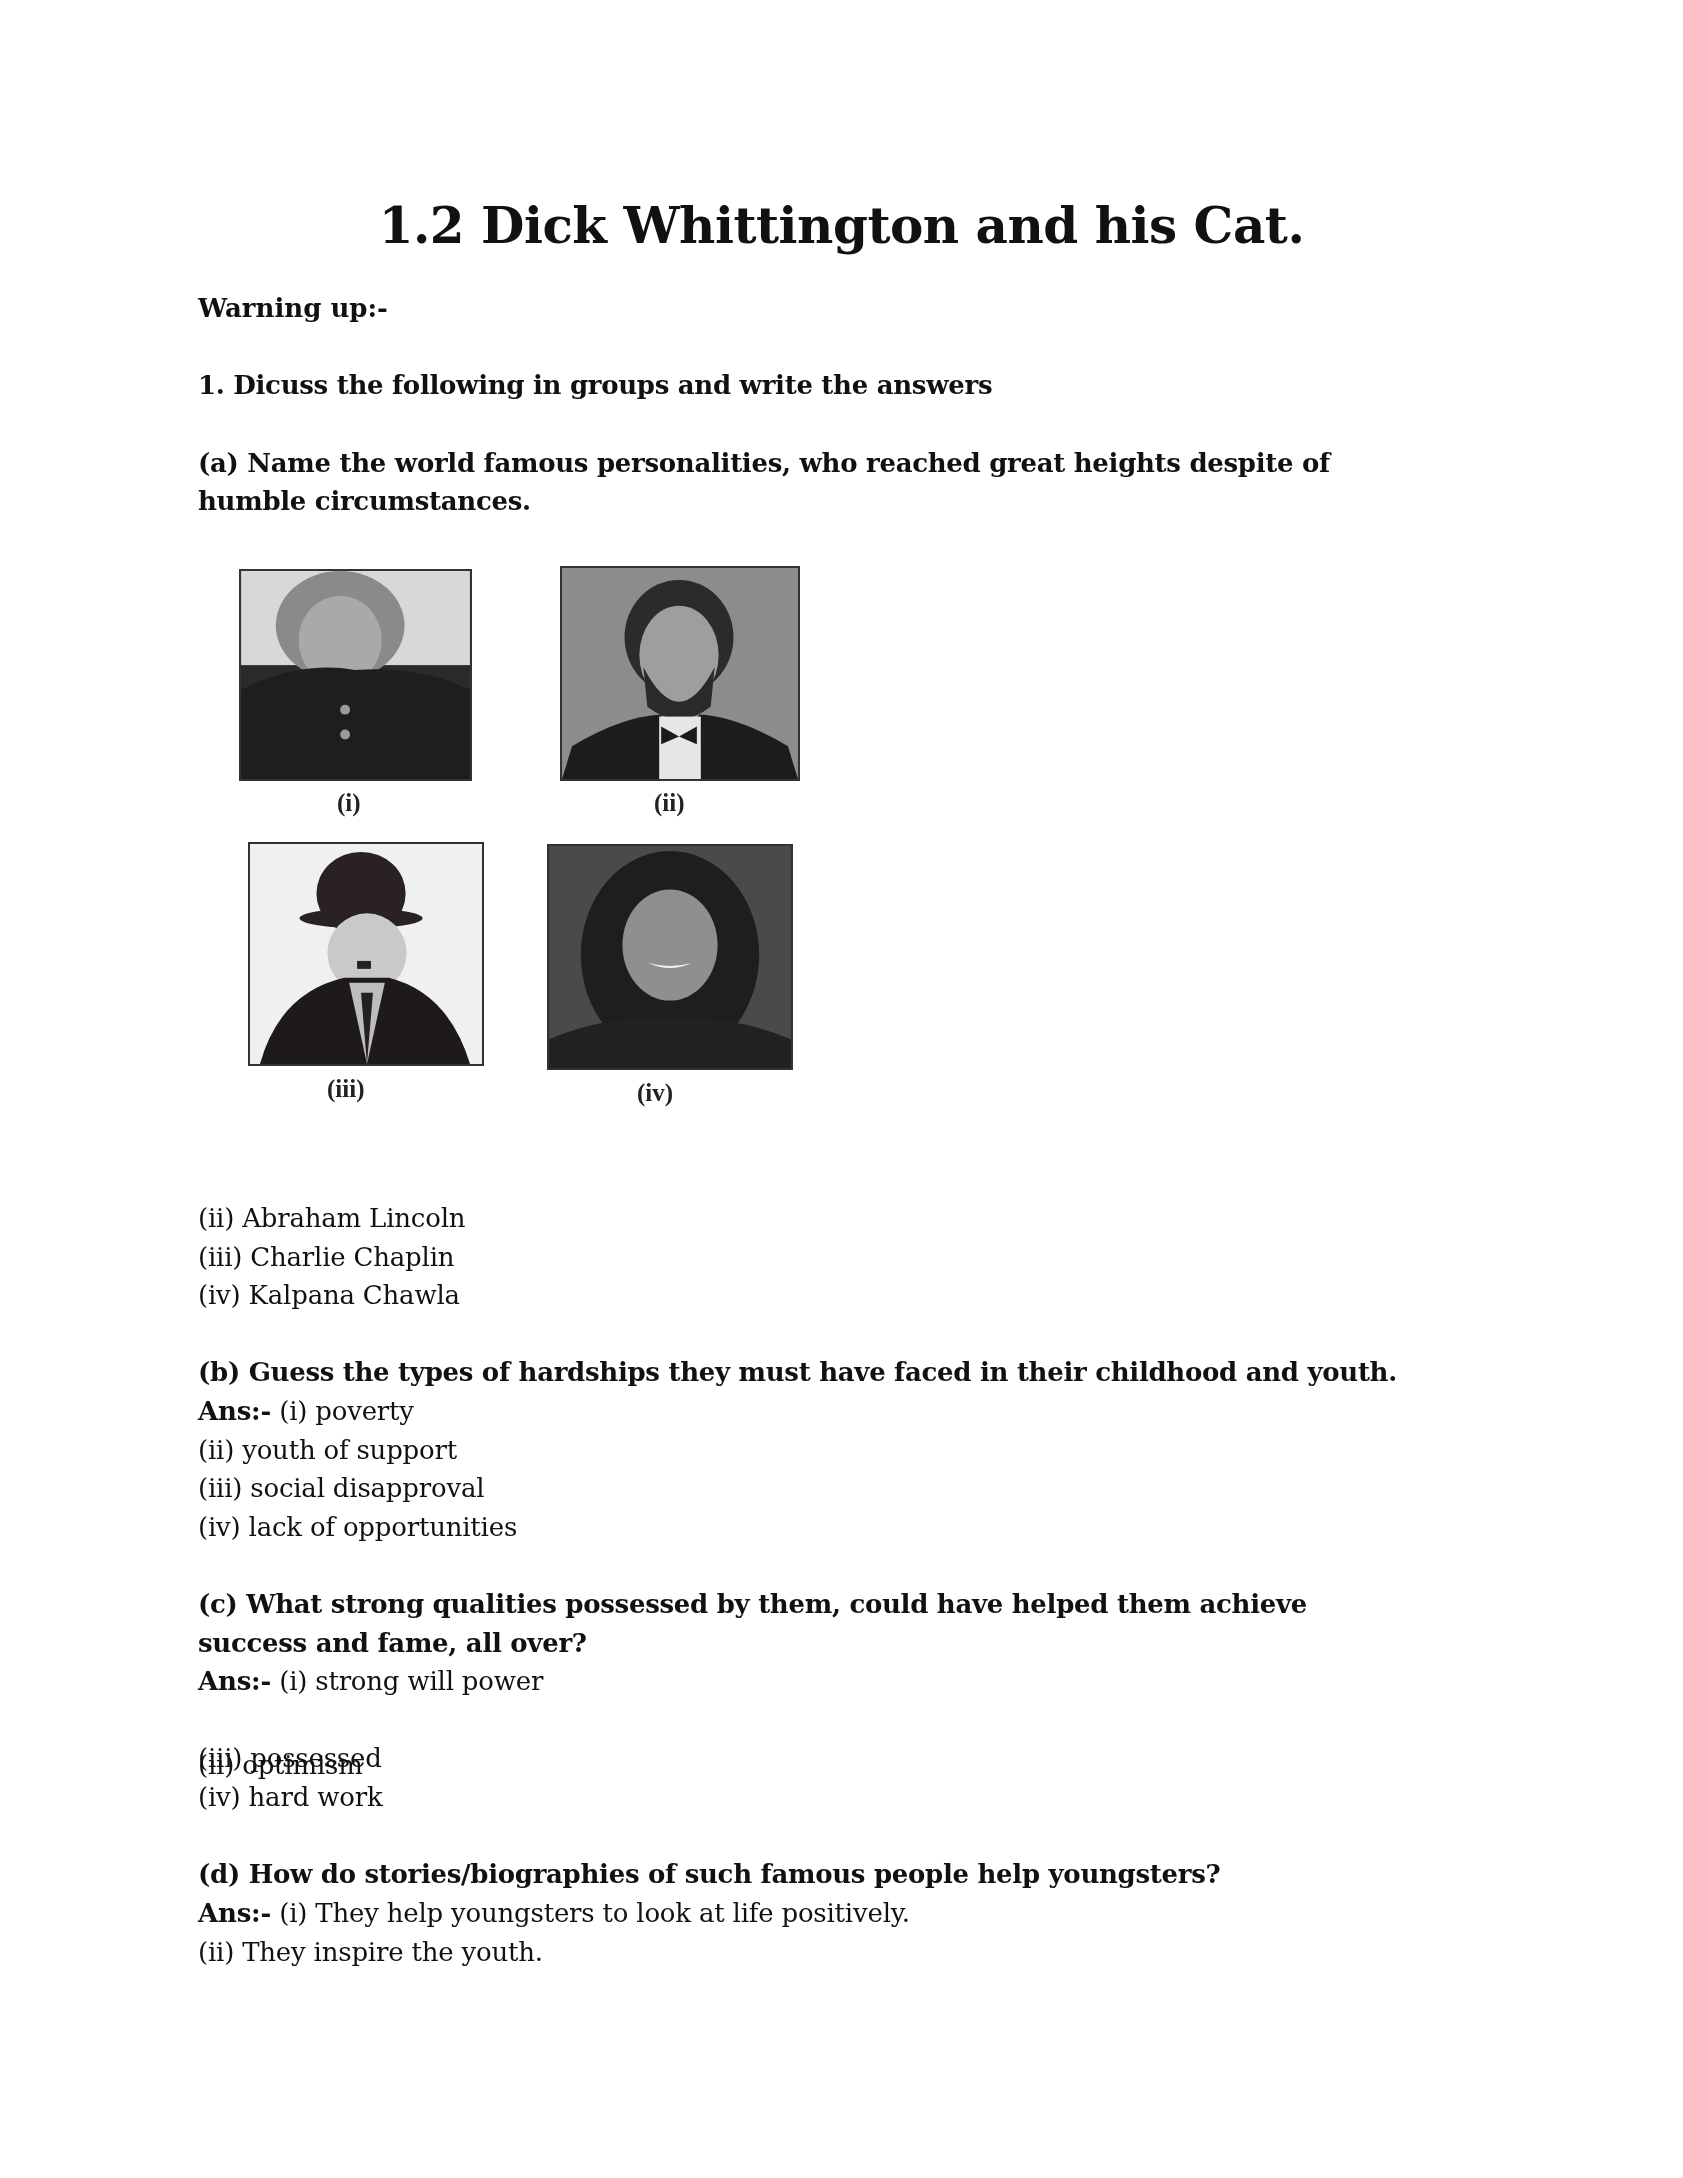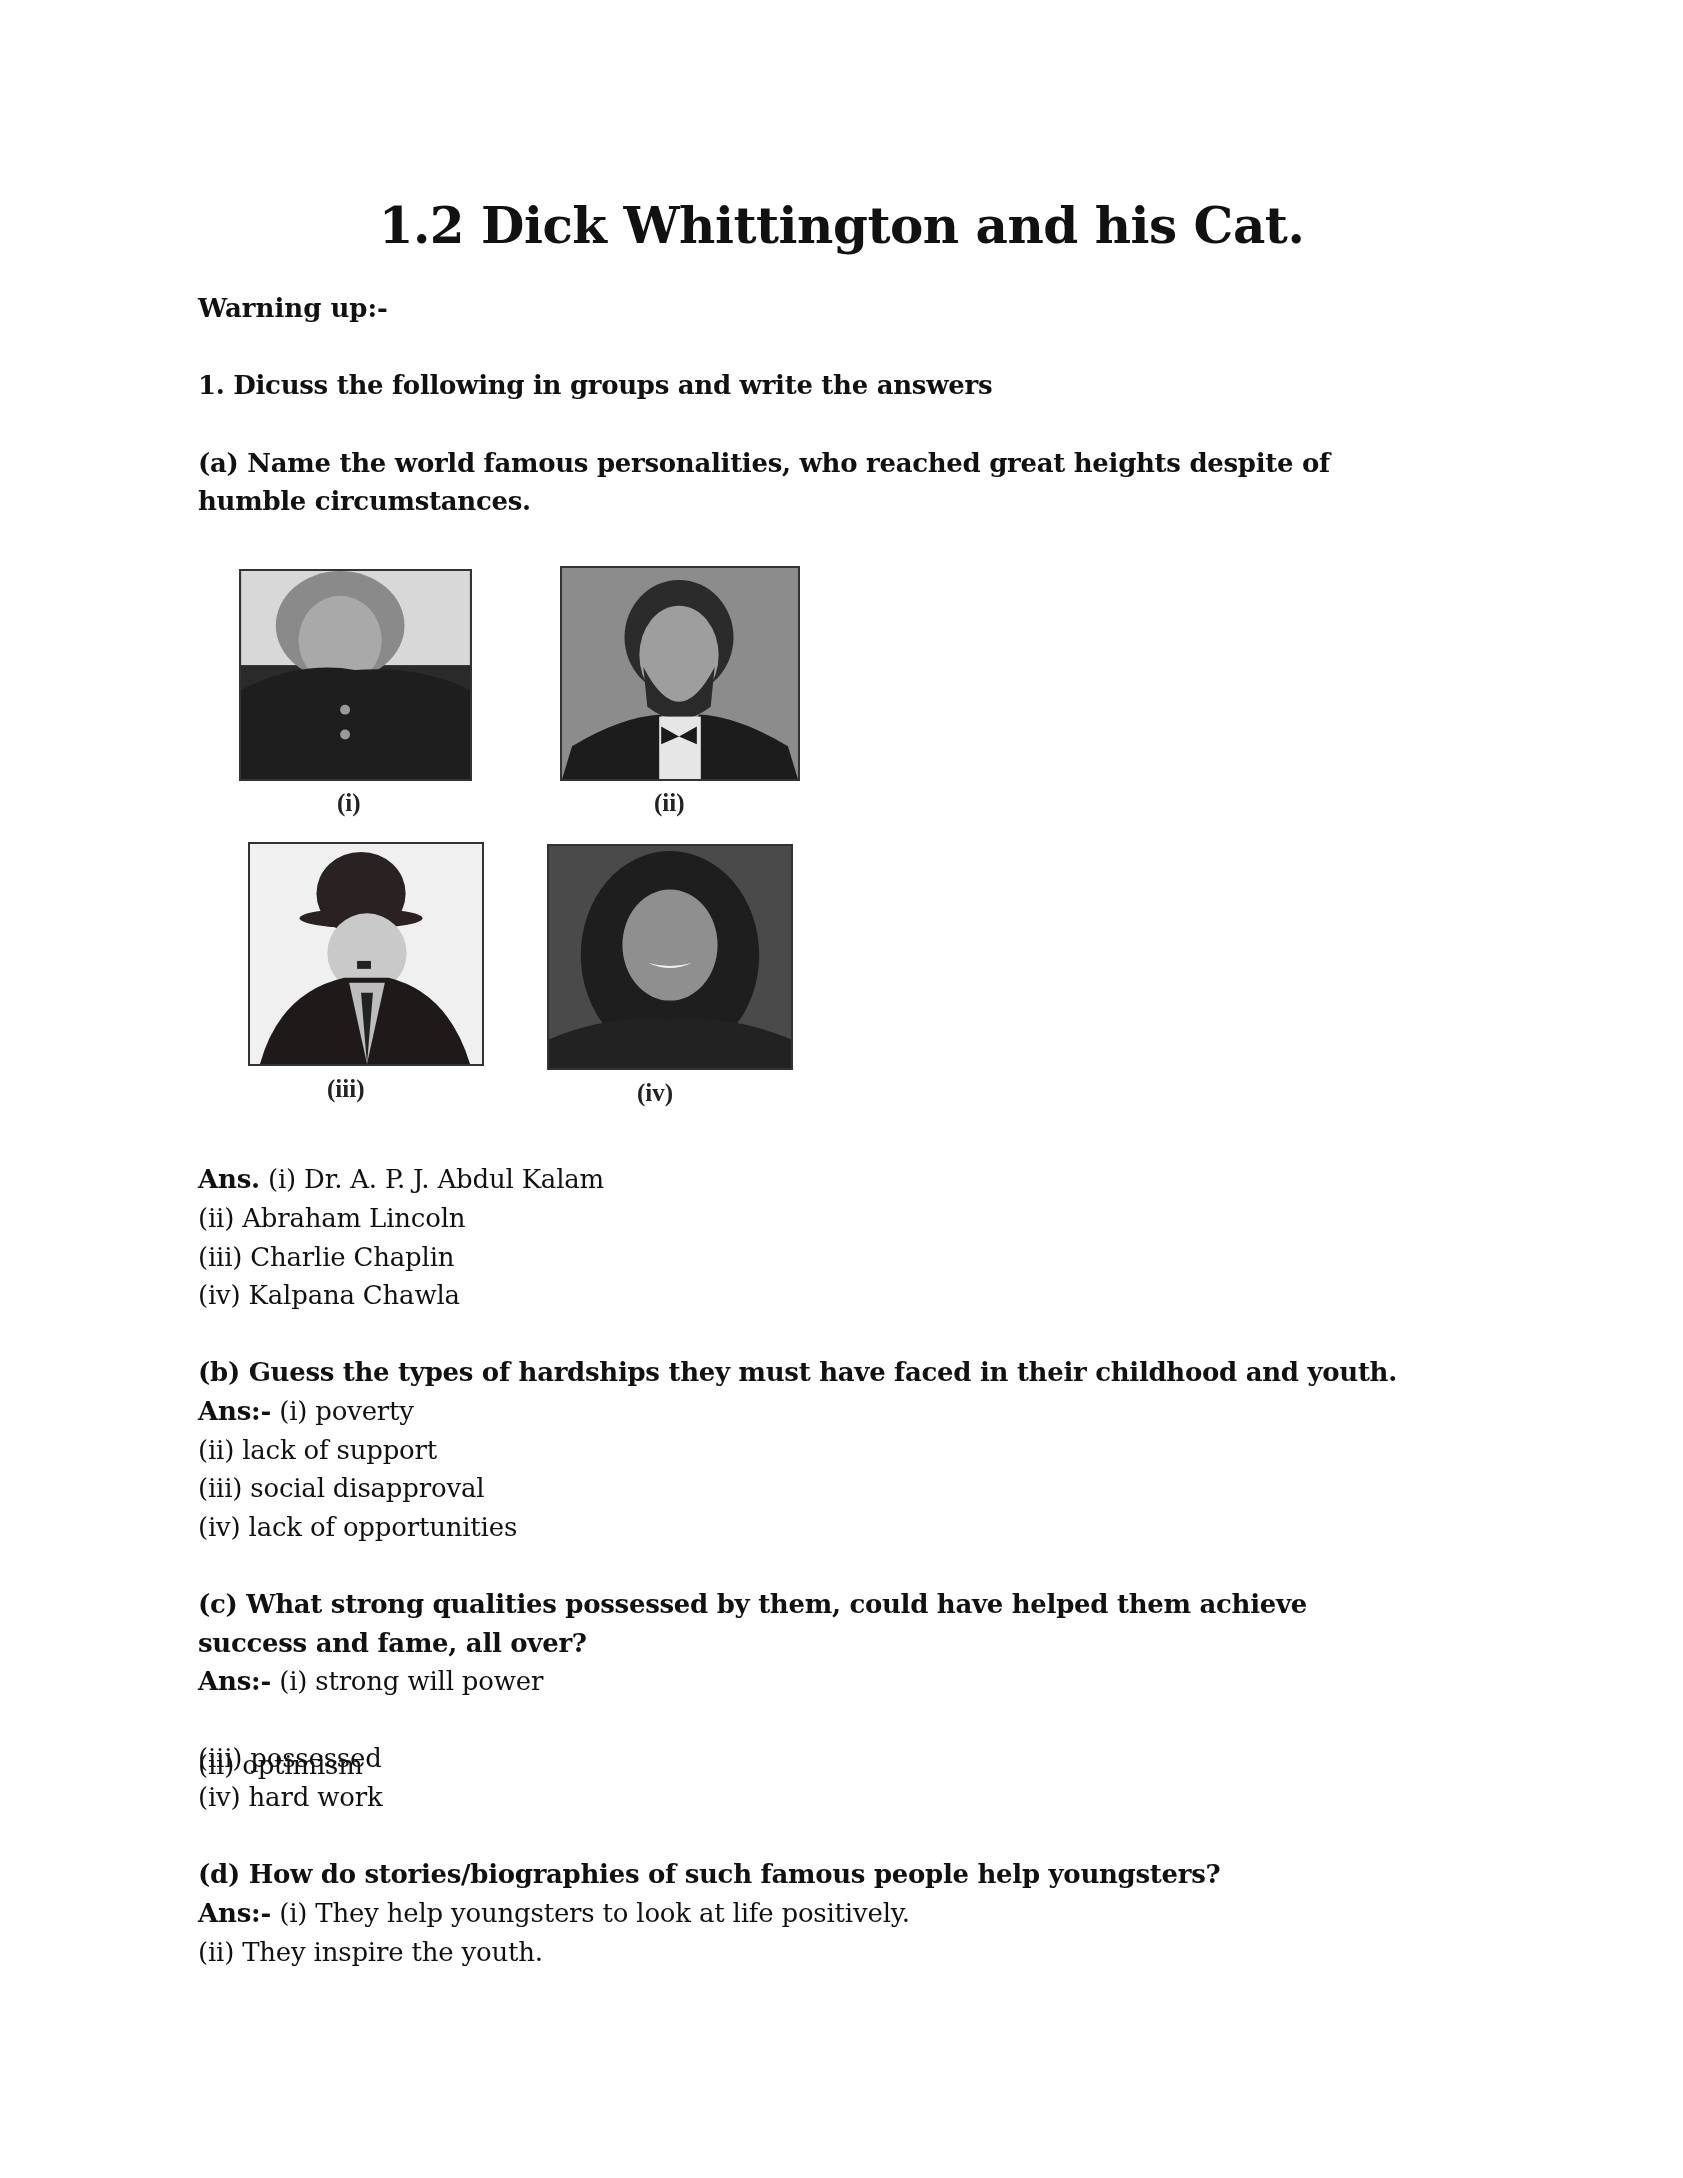--- a/index.html
+++ b/index.html
@@ -91,28 +91,27 @@
     <svg width="242" height="222" viewBox="0 0 244 224">
       <rect width="244" height="224" fill="#4a4a4a"></rect>
       <ellipse cx="122" cy="110" rx="90" ry="105" fill="#1e1e1e"></ellipse>
       <ellipse cx="122" cy="100" rx="48" ry="56" fill="#8f8f8f"></ellipse>
       <path d="M100 118 Q122 128 144 118 Q122 124 100 118 Z" fill="#efefef"></path>
       <path d="M0 224 L0 195 Q60 170 122 175 Q184 170 244 195 L244 224 Z" fill="#222"></path>
     </svg>
   </div>
   <div class="cap" style="left:637px; top:1079px;">(iv)</div>
 
-  <div class="line a" style="top:1160px;"><span class="bold">Ans.</span> <span>(i) Dr. A. P. J. Abdul Kalam</span></div>
   <div class="line a" style="top:1199px;">(ii) Abraham Lincoln</div>
   <div class="line a" style="top:1238px;">(iii) Charlie Chaplin</div>
   <div class="line a" style="top:1276px;">(iv) Kalpana Chawla</div>
 
   <div class="line q" style="top:1353px;">(b) Guess the types of hardships they must have faced in their childhood and youth.</div>
   <div class="line a" style="top:1392px;"><span class="bold">Ans:-</span> <span>(i) poverty</span></div>
-  <div class="line a" style="top:1431px;">(ii) lack of support</div>
+  <div class="line a" style="top:1431px;">(ii) youth of support</div>
   <div class="line a" style="top:1469px;">(iii) social disapproval</div>
   <div class="line a" style="top:1508px;">(iv) lack of opportunities</div>
 
   <div class="line q" style="top:1585px;">(c) What strong qualities possessed by them, could have helped them achieve</div>
   <div class="line q" style="top:1624px;">success and fame, all over?</div>
   <div class="line a" style="top:1662px;"><span class="bold">Ans:-</span> <span>(i) strong will power</span></div>
   <div class="line a" style="top:1746px;">(ii) optimism</div>
   <div class="line a" style="top:1739px;">(iii) possessed</div>
   <div class="line a" style="top:1778px;">(iv) hard work</div>
 

